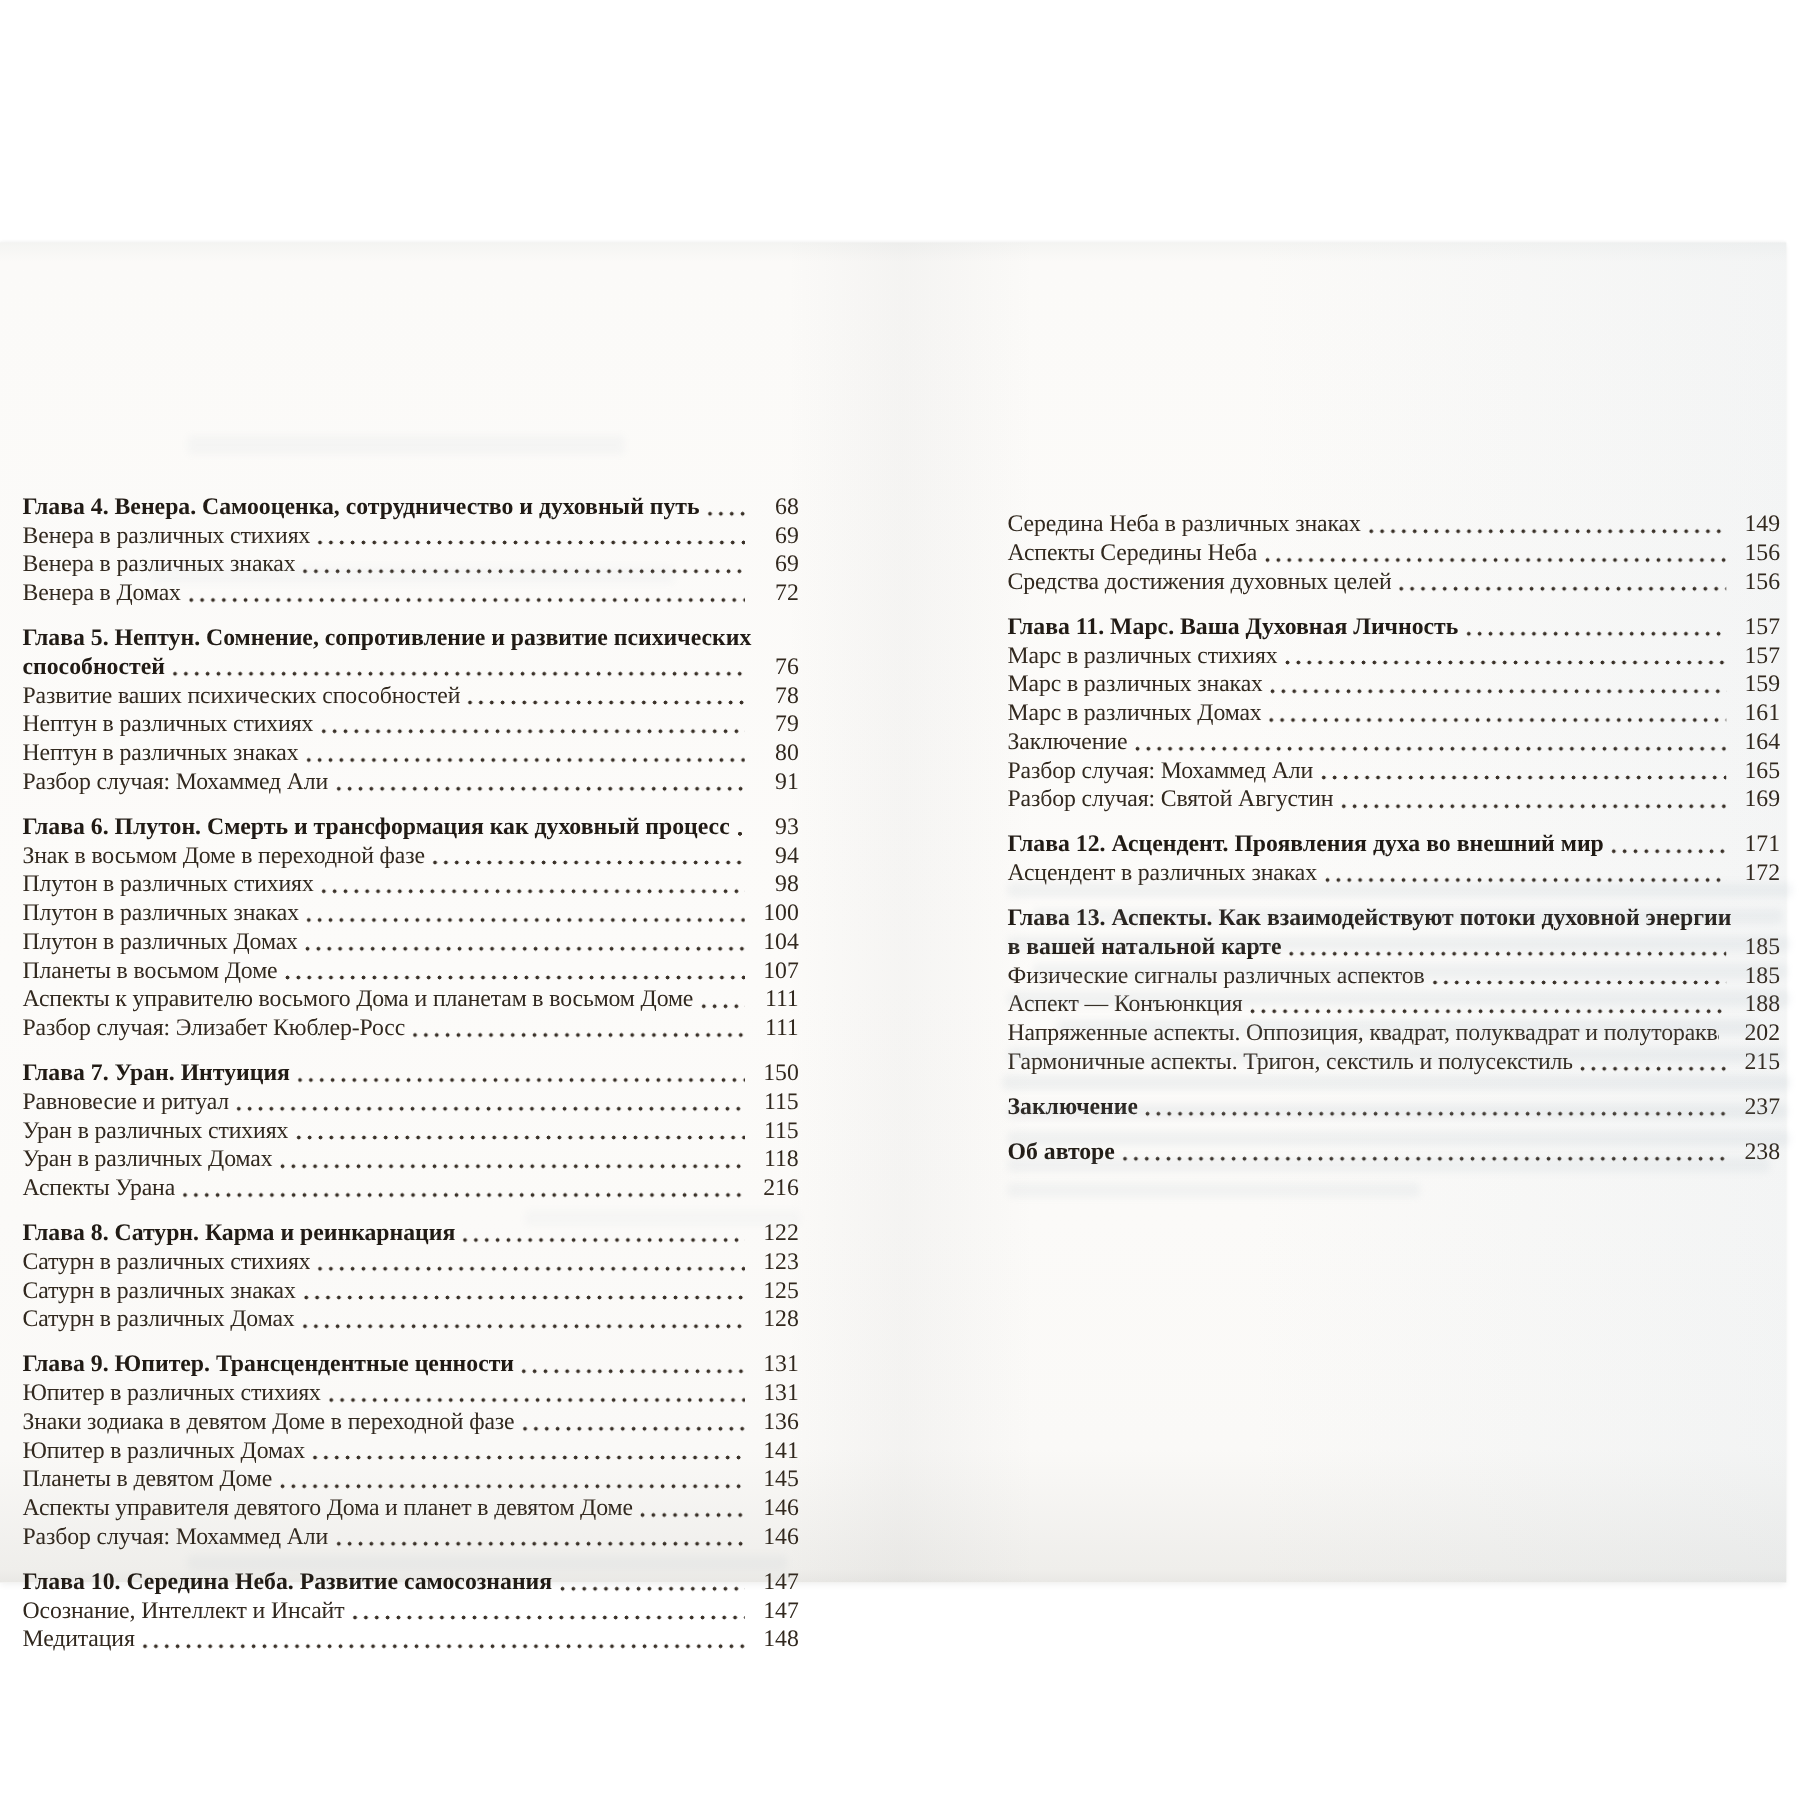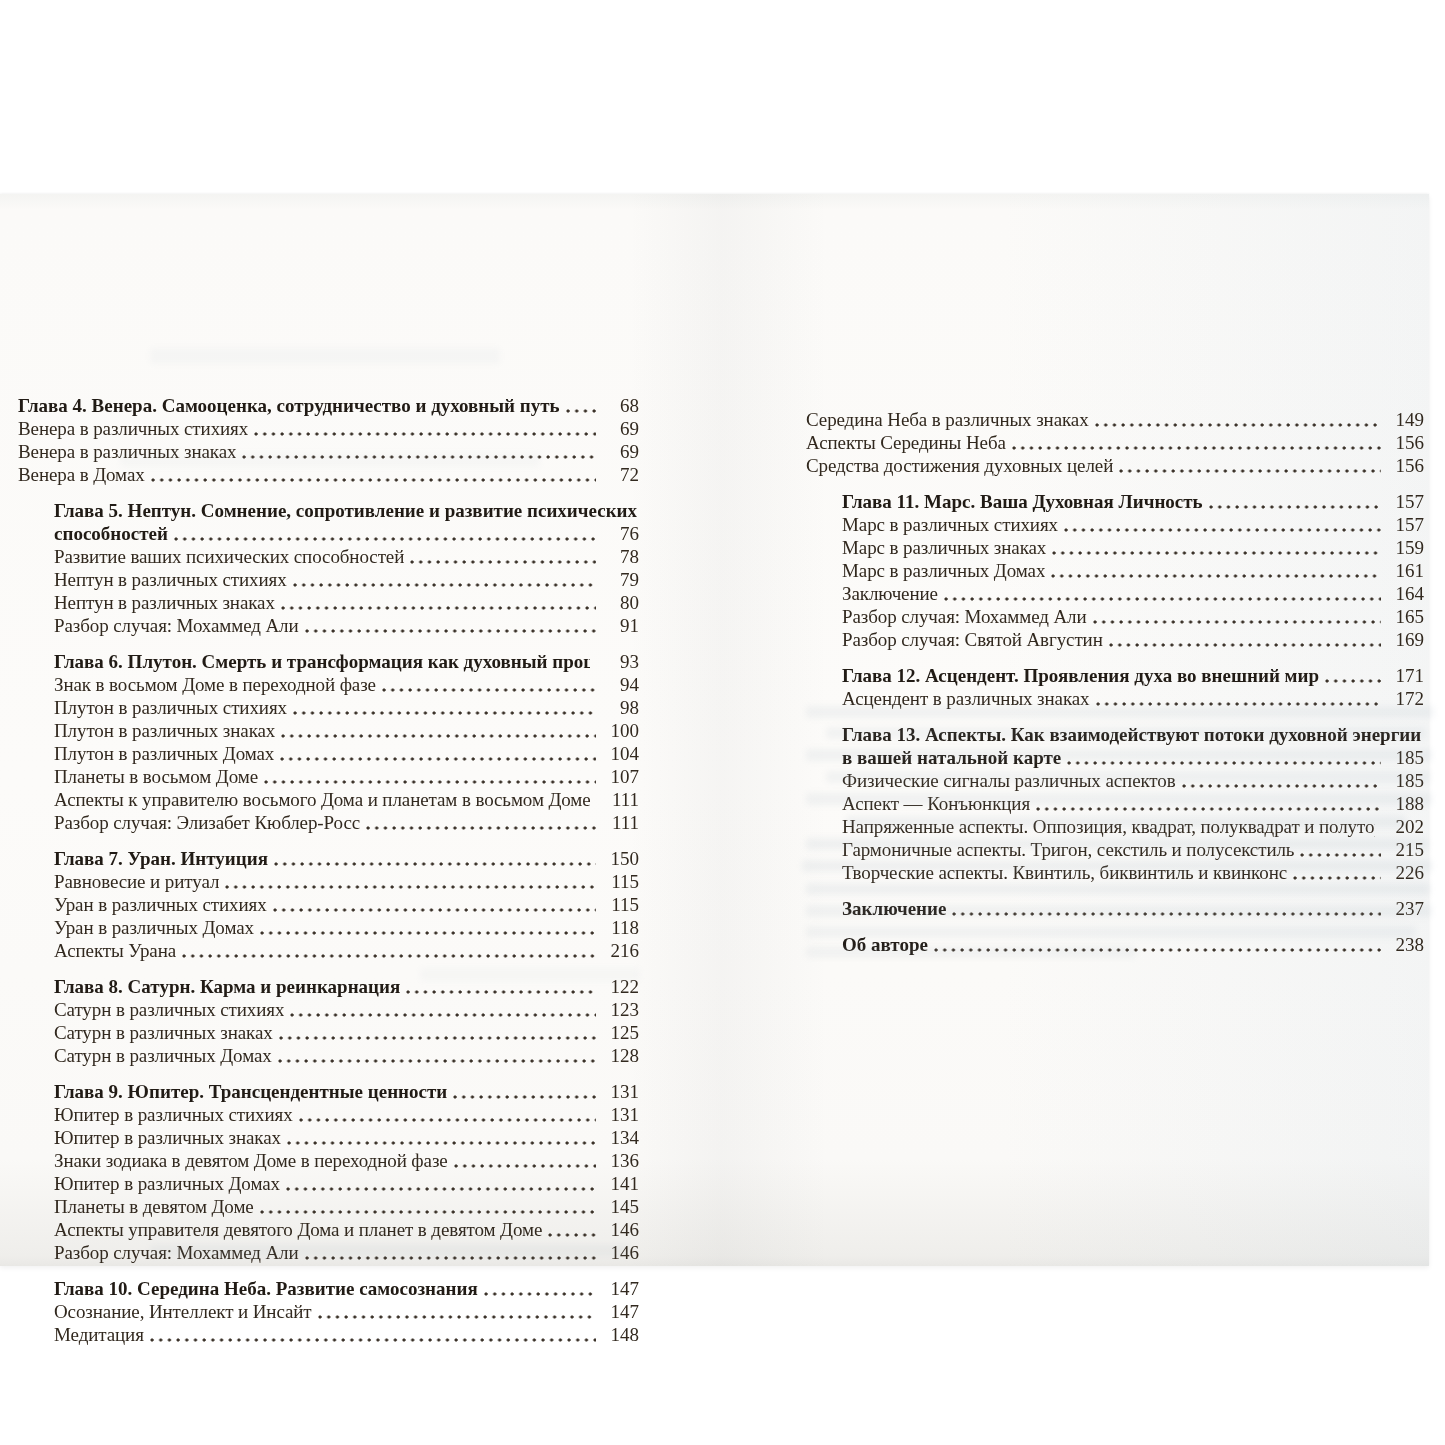--- a/index.html
+++ b/index.html
@@ -29,21 +29,21 @@
     flex:0 1 auto;white-space:nowrap;overflow:hidden;
     letter-spacing:-0.1px;color:var(--text,#32291f);
   }
   .row.bold .label{font-weight:bold;color:var(--heading,#211b15);letter-spacing:0;}
   .leader{
     flex:1 1 0;min-width:0;align-self:flex-end;height:4px;margin:0 7px 4px 6px;
     background-image:radial-gradient(circle at 2px 2px,var(--dot,#3a3128) 1.35px,rgba(0,0,0,0) 1.8px);
     background-size:8.7px 4px;background-repeat:repeat-x;
   }
   .page{min-width:36px;text-align:right;white-space:nowrap;color:var(--text,#32291f);}
-  .section + .section{margin-top:13px;margin-left:36px;}
+  .section + .section{margin-top:13px;}
   .row.pre .label{overflow:visible;}
   
   .ghost{position:absolute;background:#97a8b5;border-radius:4px;filter:blur(3px);pointer-events:none;}
 </style>
 </head>
 <body>
 
 <div class="scene">
   <div class="spread">
     <div class="col" id="col-left">
@@ -195,25 +195,20 @@
             <span class="label">Глава 9. Юпитер. Трансцендентные ценности</span>
             <span class="leader"></span>
             <span class="page">131</span>
           </div>
           <div class="row">
             <span class="label">Юпитер в различных стихиях</span>
             <span class="leader"></span>
             <span class="page">131</span>
           </div>
           <div class="row">
-            <span class="label">Юпитер в различных знаках</span>
-            <span class="leader"></span>
-            <span class="page">134</span>
-          </div>
-          <div class="row">
             <span class="label">Знаки зодиака в девятом Доме в переходной фазе</span>
             <span class="leader"></span>
             <span class="page">136</span>
           </div>
           <div class="row">
             <span class="label">Юпитер в различных Домах</span>
             <span class="leader"></span>
             <span class="page">141</span>
           </div>
           <div class="row">
@@ -338,25 +333,20 @@
           </div>
           <div class="row">
             <span class="label">Напряженные аспекты. Оппозиция, квадрат, полуквадрат и полутораквадрат</span>
             <span class="leader"></span>
             <span class="page">202</span>
           </div>
           <div class="row">
             <span class="label">Гармоничные аспекты. Тригон, секстиль и полусекстиль</span>
             <span class="leader"></span>
             <span class="page">215</span>
-          </div>
-          <div class="row">
-            <span class="label">Творческие аспекты. Квинтиль, биквинтиль и квинконс</span>
-            <span class="leader"></span>
-            <span class="page">226</span>
           </div>
         </div>
         <div class="section">
           <div class="row bold">
             <span class="label">Заключение</span>
             <span class="leader"></span>
             <span class="page">237</span>
           </div>
         </div>
         <div class="section">

